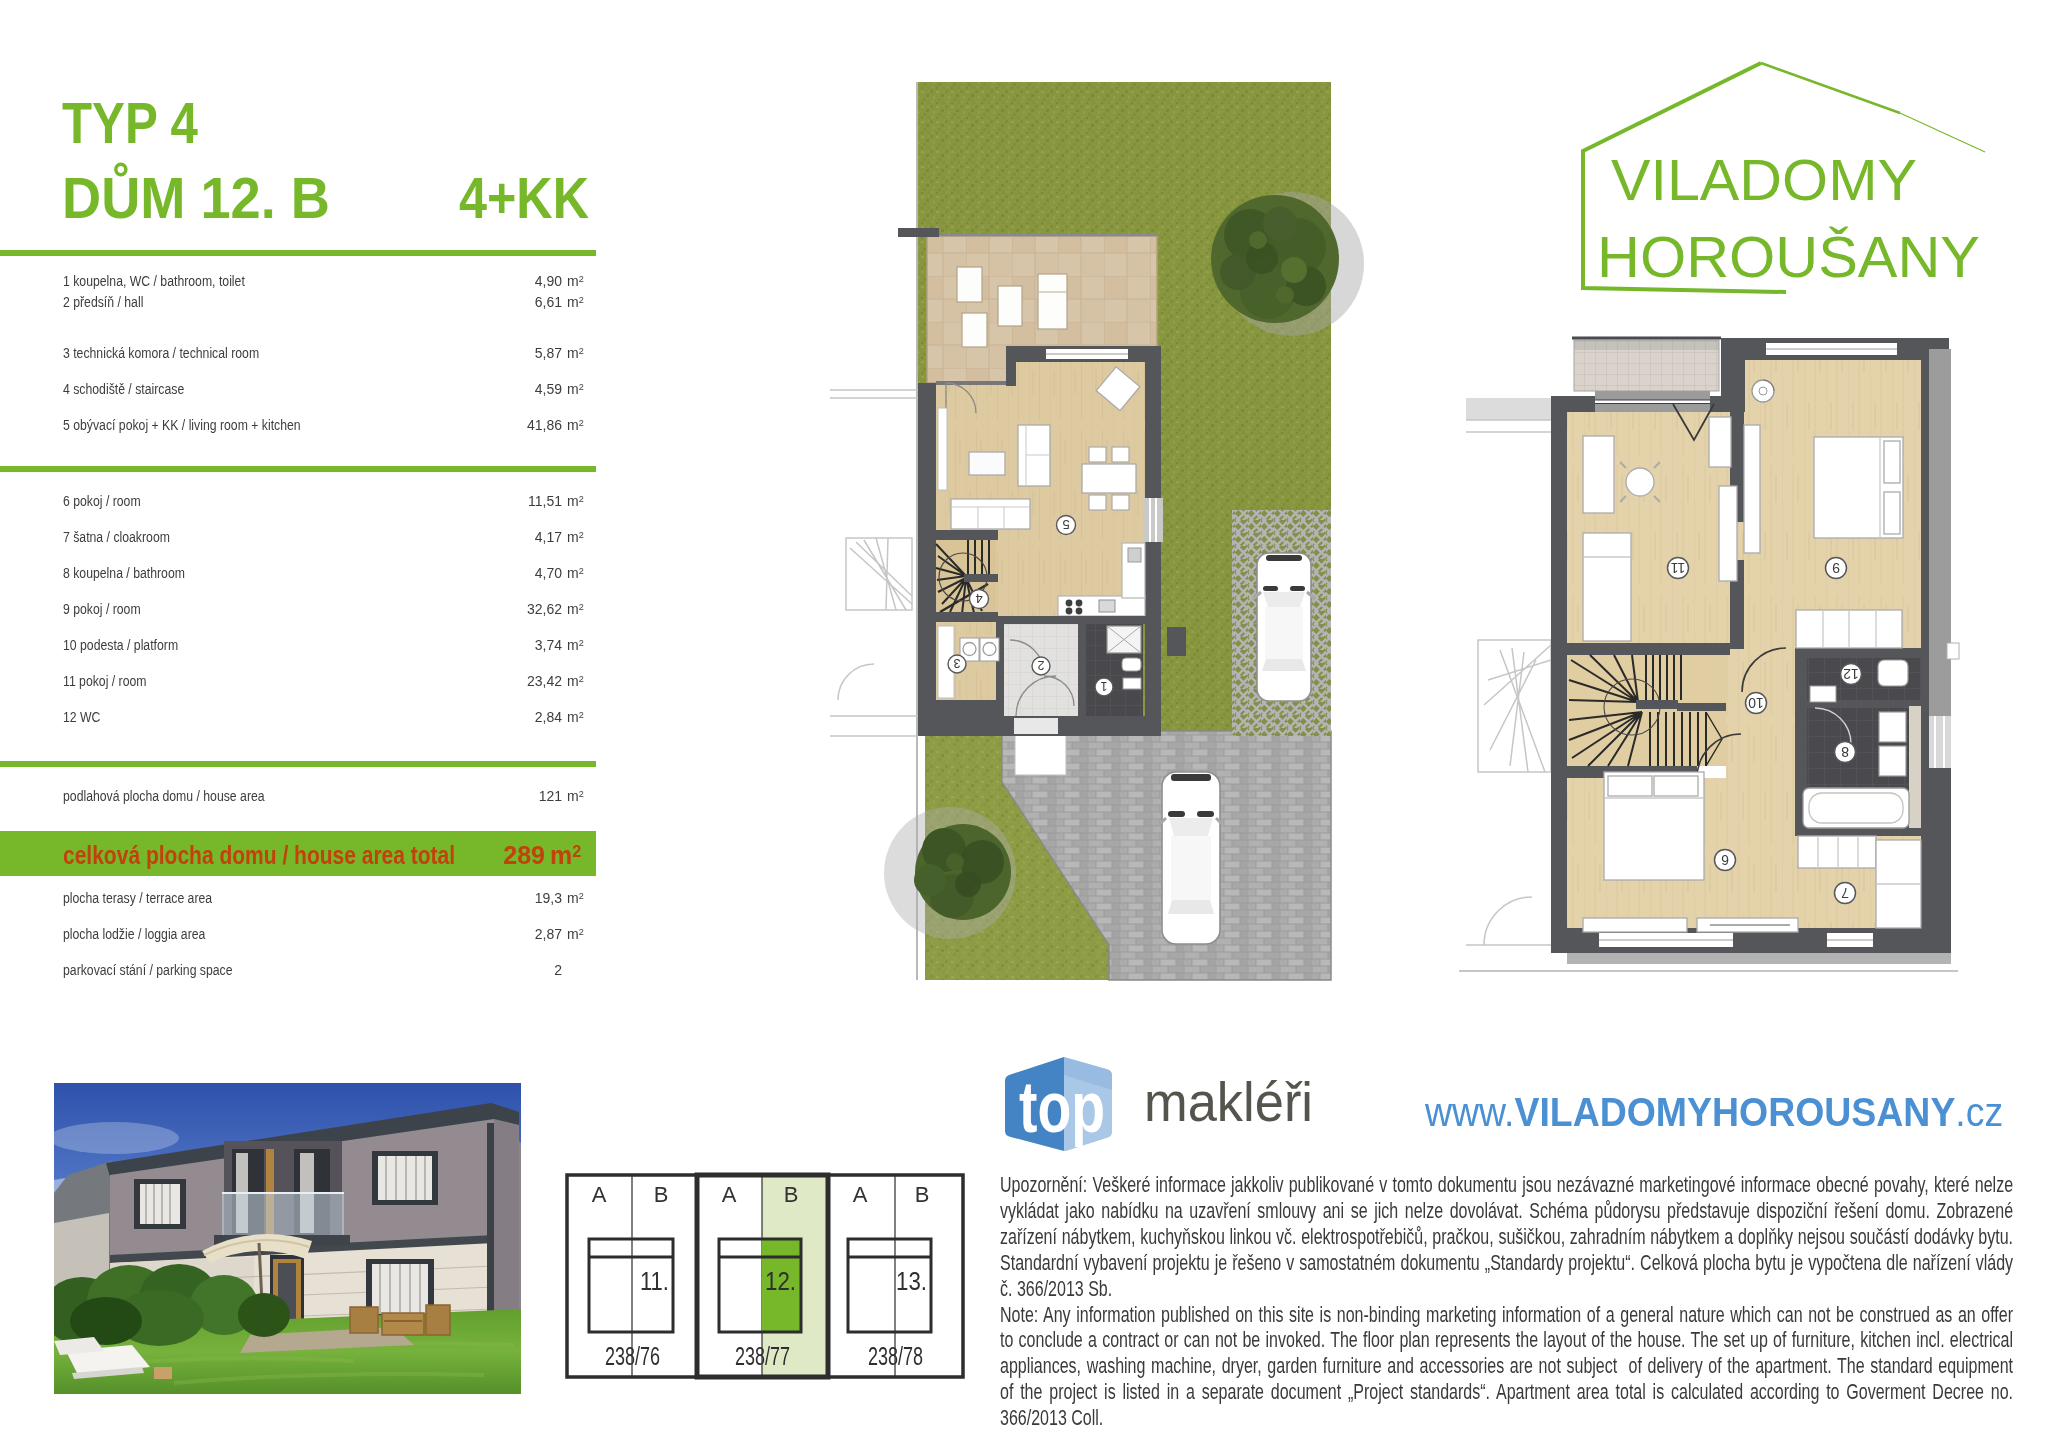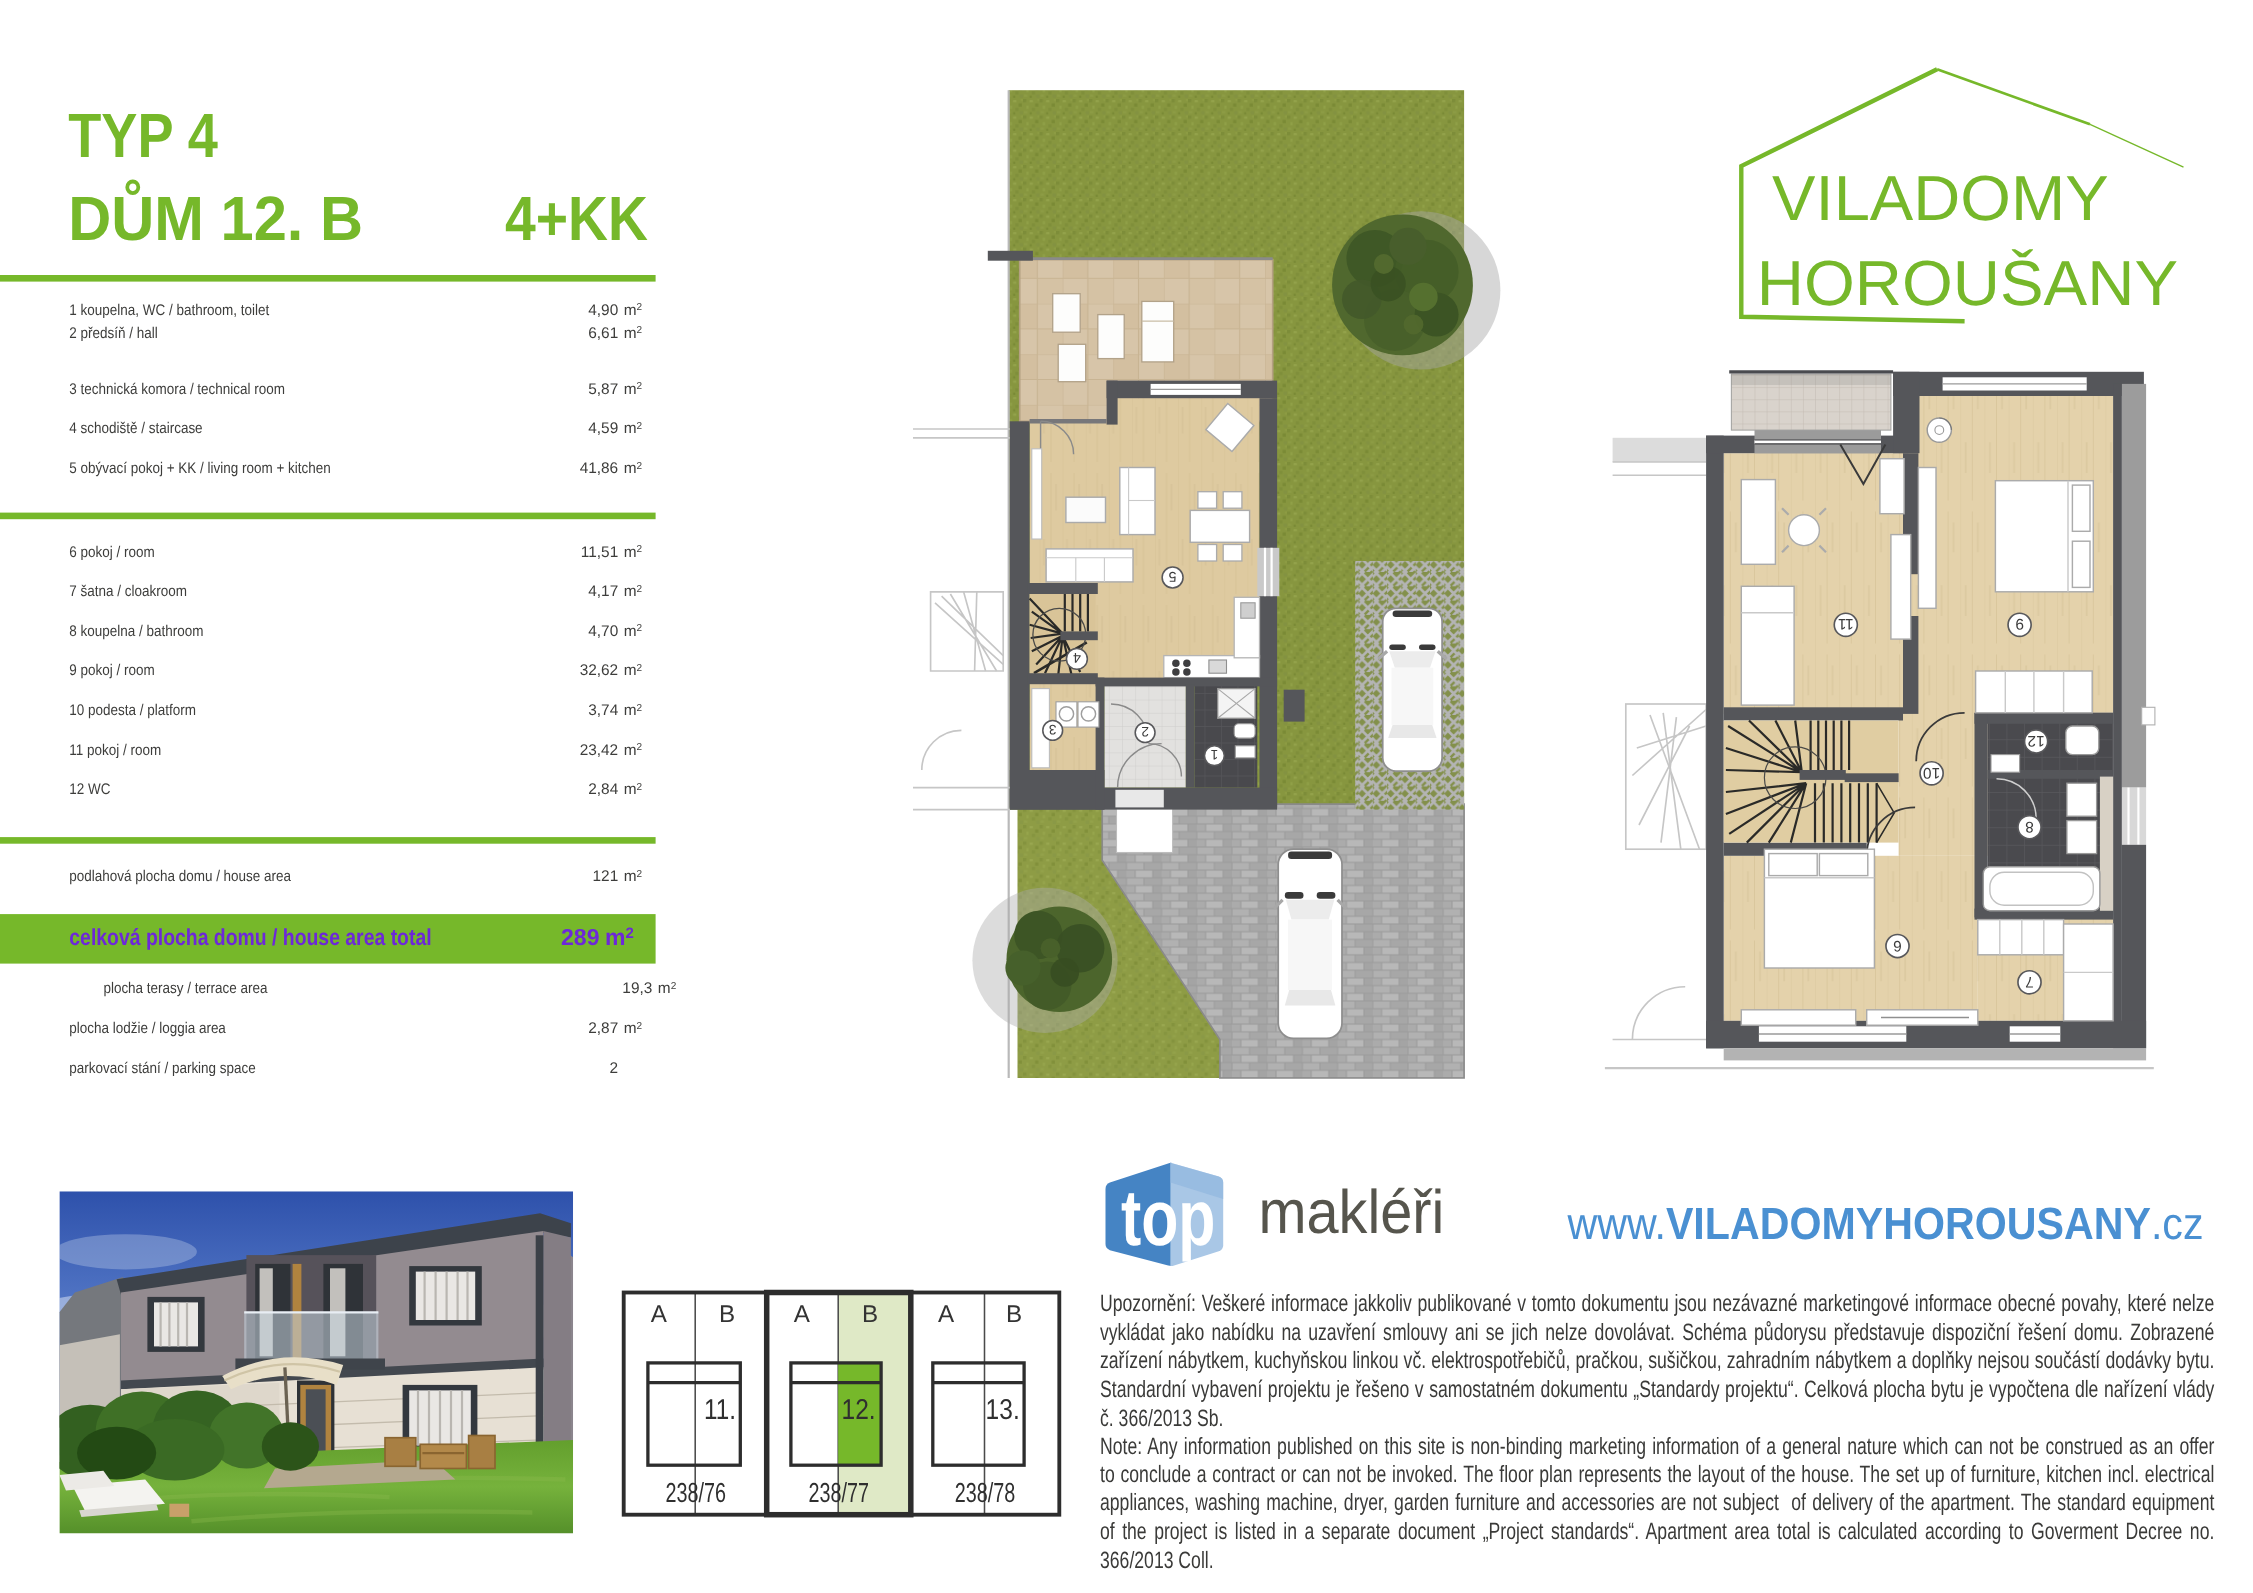--- a/index.html
+++ b/index.html
@@ -96,27 +96,27 @@
 
   <div class="hrule" style="top:761px;"></div>
 
   <div class="row" style="top:788px;">
       <span class="lbl">podlahová plocha domu / house area</span>
       <span class="num">121</span>
       <span class="unit">m<sup>2</sup></span>
     </div>
 
   <div class="abs" style="left:0;top:831px;width:596px;height:45px;background:#76b82a;"></div>
-  <div class="row" style="top:841px;color:#6d28d9;font-weight:bold;font-size:21px;">
+  <div class="row" style="top:841px;color:#c2410c;font-weight:bold;font-size:25px;">
       <span class="lbl" style="transform:scaleX(0.84);">celková plocha domu / house area total</span>
       <span class="num" style="left:322px;">289</span>
       <span class="unit" style="left:487px;">m<sup>2</sup></span>
     </div>
 
-  <div class="row" style="top:890px;margin-left:31px;">
+  <div class="row" style="top:890px;">
       <span class="lbl">plocha terasy / terrace area</span>
       <span class="num">19,3</span>
       <span class="unit">m<sup>2</sup></span>
     </div>
 
   <div class="row" style="top:926px;">
       <span class="lbl">plocha lodžie / loggia area</span>
       <span class="num">2,87</span>
       <span class="unit">m<sup>2</sup></span>
     </div>

